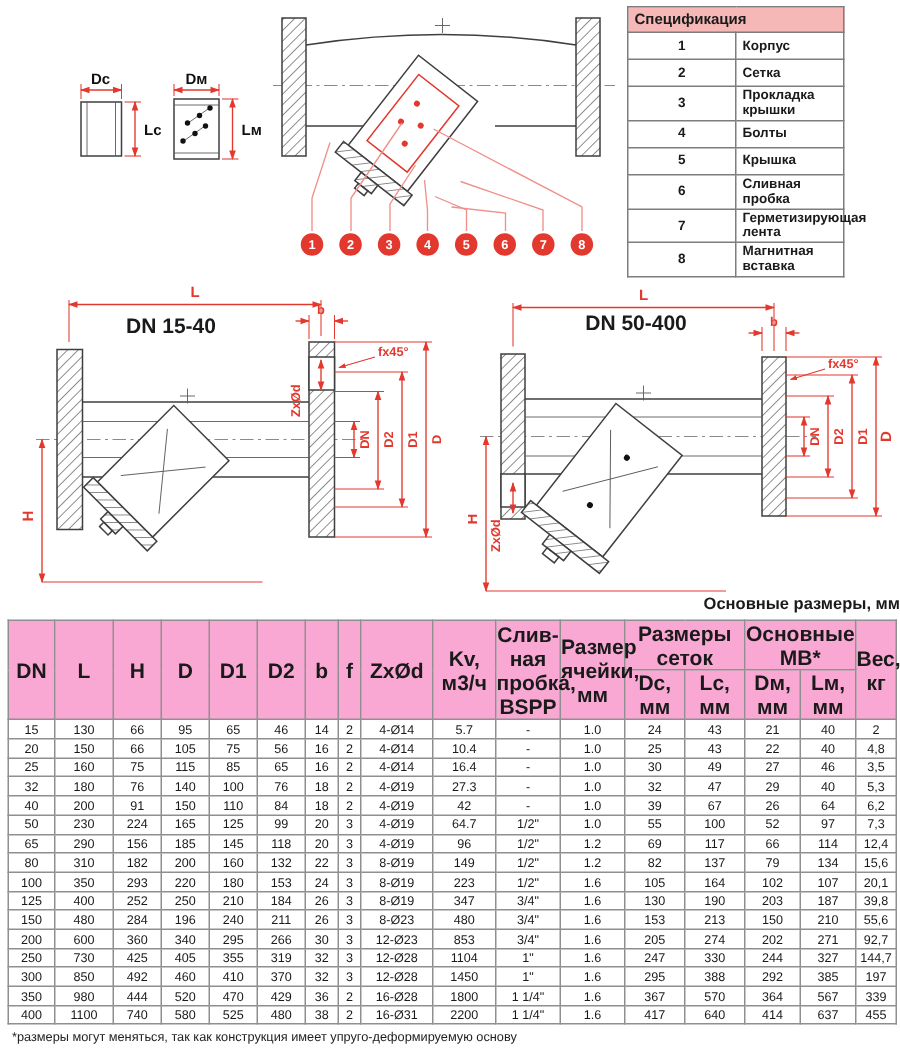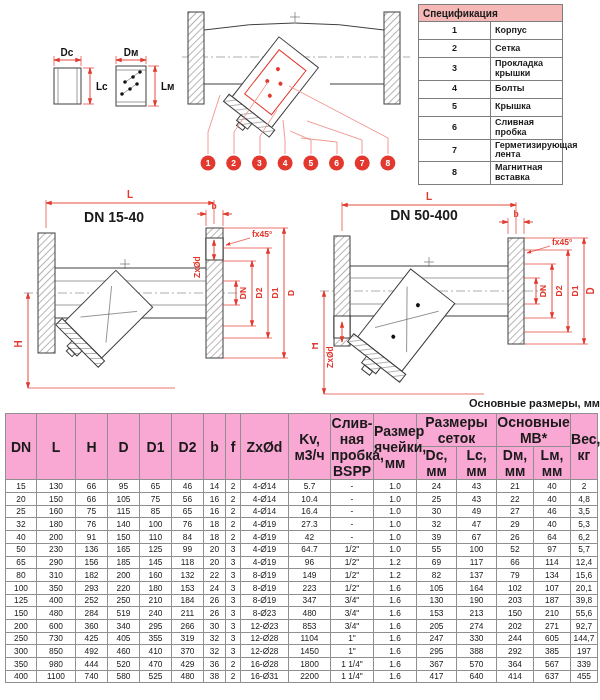--- a/index.html
+++ b/index.html
@@ -456,35 +456,35 @@
           <td>1.0</td>
           <td>39</td>
           <td>67</td>
           <td>26</td>
           <td>64</td>
           <td>6,2</td>
         </tr>
         <tr>
           <td>50</td>
           <td>230</td>
-          <td>136</td>
+          <td>224</td>
           <td>165</td>
           <td>125</td>
           <td>99</td>
           <td>20</td>
           <td>3</td>
           <td>4-Ø19</td>
           <td>64.7</td>
           <td>1/2"</td>
           <td>1.0</td>
           <td>55</td>
           <td>100</td>
           <td>52</td>
           <td>97</td>
-          <td>5,7</td>
+          <td>7,3</td>
         </tr>
         <tr>
           <td>65</td>
           <td>290</td>
           <td>156</td>
           <td>185</td>
           <td>145</td>
           <td>118</td>
           <td>20</td>
           <td>3</td>
@@ -552,21 +552,21 @@
           <td>130</td>
           <td>190</td>
           <td>203</td>
           <td>187</td>
           <td>39,8</td>
         </tr>
         <tr>
           <td>150</td>
           <td>480</td>
           <td>284</td>
-          <td>519</td>
+          <td>196</td>
           <td>240</td>
           <td>211</td>
           <td>26</td>
           <td>3</td>
           <td>8-Ø23</td>
           <td>480</td>
           <td>3/4"</td>
           <td>1.6</td>
           <td>153</td>
           <td>213</td>
@@ -602,21 +602,21 @@
           <td>319</td>
           <td>32</td>
           <td>3</td>
           <td>12-Ø28</td>
           <td>1104</td>
           <td>1"</td>
           <td>1.6</td>
           <td>247</td>
           <td>330</td>
           <td>244</td>
-          <td>605</td>
+          <td>327</td>
           <td>144,7</td>
         </tr>
         <tr>
           <td>300</td>
           <td>850</td>
           <td>492</td>
           <td>460</td>
           <td>410</td>
           <td>370</td>
           <td>32</td>
@@ -664,14 +664,15 @@
           <td>1 1/4"</td>
           <td>1.6</td>
           <td>417</td>
           <td>640</td>
           <td>414</td>
           <td>637</td>
           <td>455</td>
         </tr>
       </tbody>
   </table>
+  <div id="footnote">*размеры могут меняться, так как конструкция имеет упруго-деформируемую основу</div>
 
 </div>
 
 </body></html>

